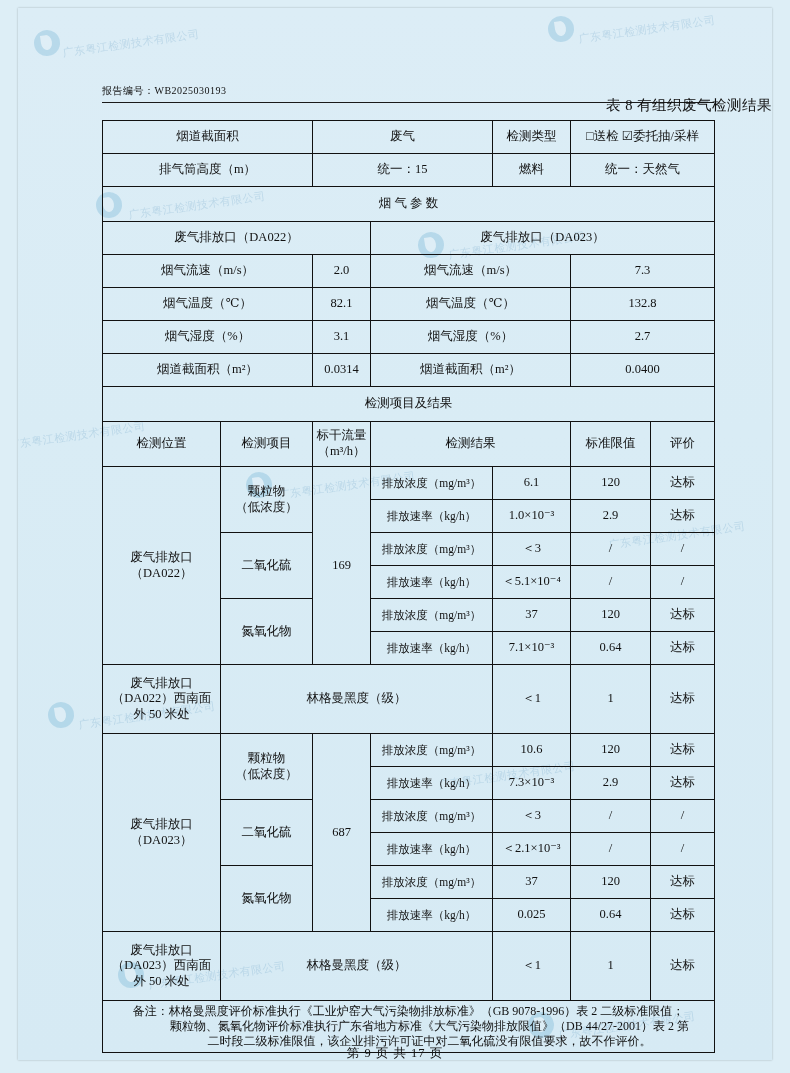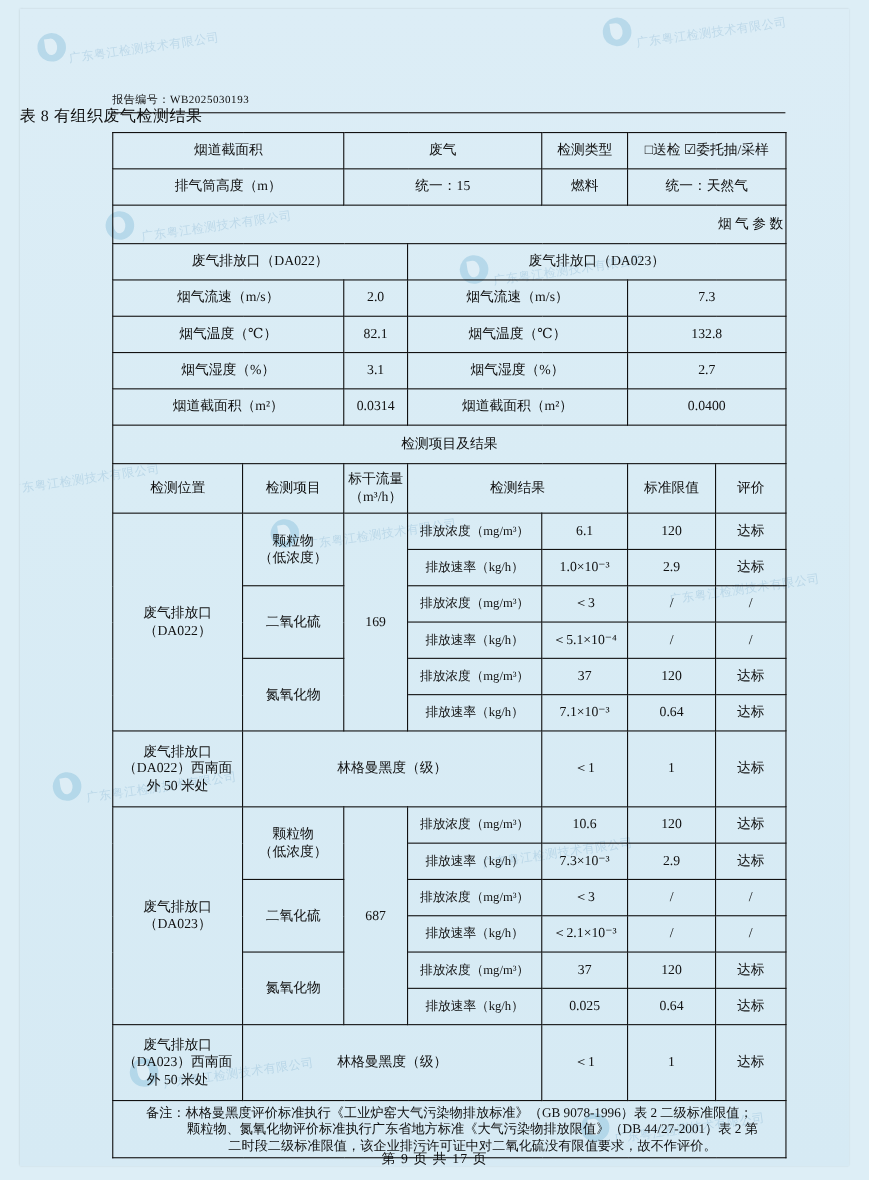--- a/index.html
+++ b/index.html
@@ -70,21 +70,21 @@
     padding-bottom: 4px;
     border-bottom: 1px solid #1a1a1a;
     letter-spacing: 0.5px;
     margin-top: 24px;
   }
   .table-title {
     position: absolute;
     top: 88px;
     left: 0;
     width: 754px;
-    text-align: left;
+    text-align: right;
     font-size: 14.5px;
     letter-spacing: 0.5px;
   }
   table.main {
     position: absolute;
     left: 84px;
     top: 112px;
     width: 612px;
     border-collapse: collapse;
     table-layout: fixed;
@@ -171,21 +171,21 @@
           <td colspan="2">□送检  ☑委托抽/采样</td>
         </tr>
         <tr>
           <td colspan="2">排气筒高度（m）</td>
           <td colspan="2">统一：15</td>
           <td>燃料</td>
           <td colspan="2">统一：天然气</td>
         </tr>
 
         <tr>
-          <td colspan="7" style="height:28px;text-align:right;">烟 气 参 数</td>
+          <td colspan="7" style="height:28px;">烟 气 参 数</td>
         </tr>
         <tr>
           <td colspan="3">废气排放口（DA022）</td>
           <td colspan="4">废气排放口（DA023）</td>
         </tr>
         <tr>
           <td colspan="2">烟气流速（m/s）</td>
           <td>2.0</td>
           <td colspan="2">烟气流速（m/s）</td>
           <td colspan="2">7.3</td>

